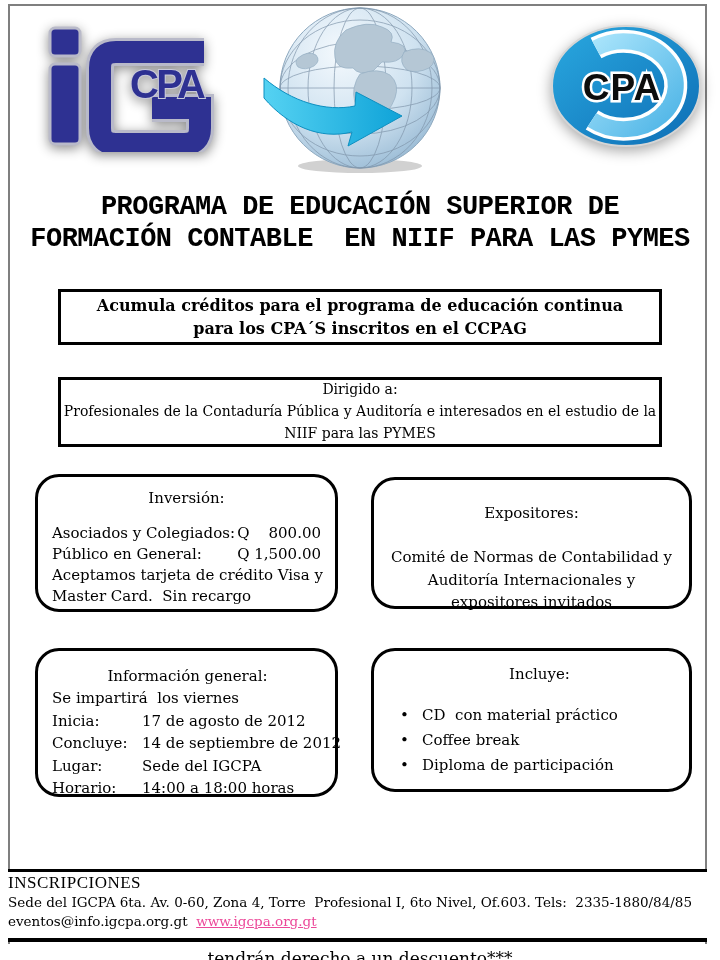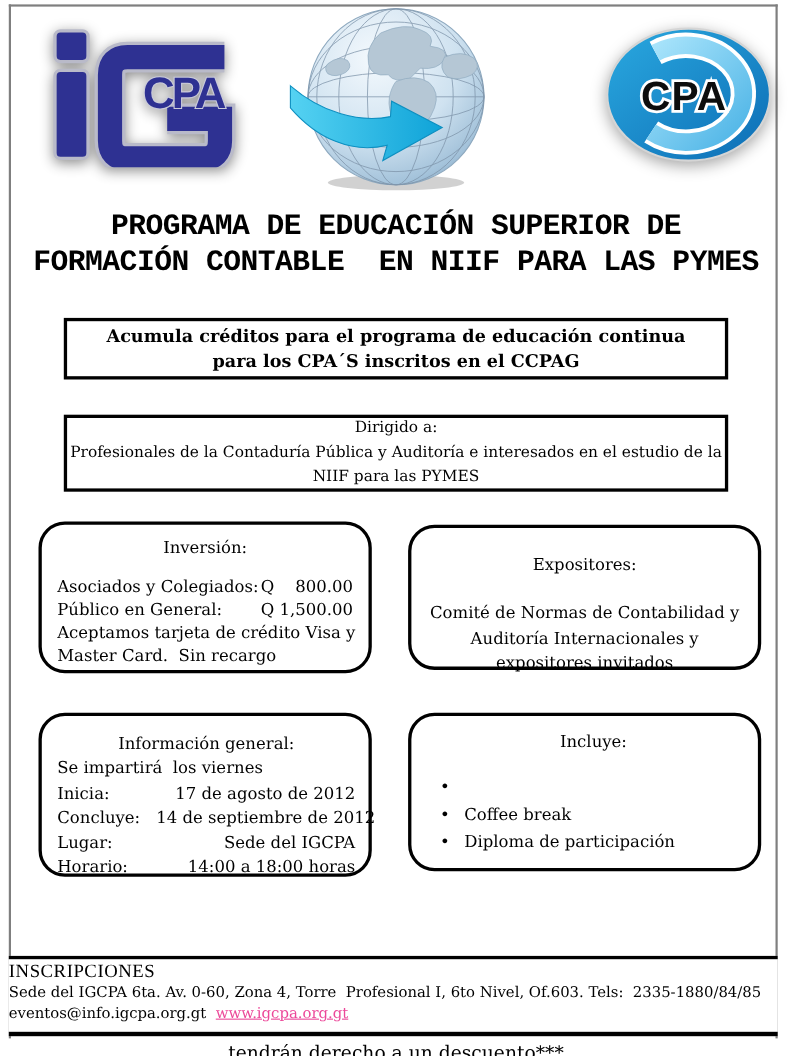--- a/index.html
+++ b/index.html
@@ -60,21 +60,21 @@
   .price-row .val { white-space:pre; }
   .inv-note { line-height:1.4; white-space:pre; }
 
   .box-expositores { left:371px; top:477px; width:321px; height:132px; padding:24px 10px 0 10px; text-align:center; }
   .box-expositores .heading { margin-bottom:24px; }
   .box-expositores .body-line { line-height:1.5; white-space:pre; }
 
   .box-info { left:35px; top:648px; width:303px; height:149px; padding:16px 12px 0 14px; }
   .box-info .heading { margin-bottom:2px; }
   .info-line { line-height:1.5; white-space:pre; }
-  .info-row { display:flex; line-height:1.5;justify-content:space-between; }
+  .info-row { display:flex; line-height:1.5; }
   .info-row .lbl { width:90px; flex:none; }
   .info-row .val { white-space:pre; }
 
   .box-incluye { left:371px; top:648px; width:321px; height:144px; padding:14px 10px 0 26px; }
   .box-incluye .heading { margin-bottom:20px; }
   .bullet-item { display:flex; line-height:1.65; white-space:pre; }
   .bullet-item .bullet { width:22px; flex:none; }
 
   .discount {
     position:absolute; top:818px; left:0; width:100%;
@@ -220,20 +220,21 @@
     <div class="info-row">
       <span class="lbl">Horario:</span>
       <span class="val">14:00 a 18:00 horas</span>
     </div>
   </div>
 
   <div class="rbox box-incluye">
     <div class="heading">Incluye:</div>
     <div class="bullet-item">
       <span class="bullet">•</span>
+      <span>CD  con material práctico</span>
     </div>
     <div class="bullet-item">
       <span class="bullet">•</span>
       <span>Coffee break</span>
     </div>
     <div class="bullet-item">
       <span class="bullet">•</span>
       <span>Diploma de participación</span>
     </div>
   </div>

